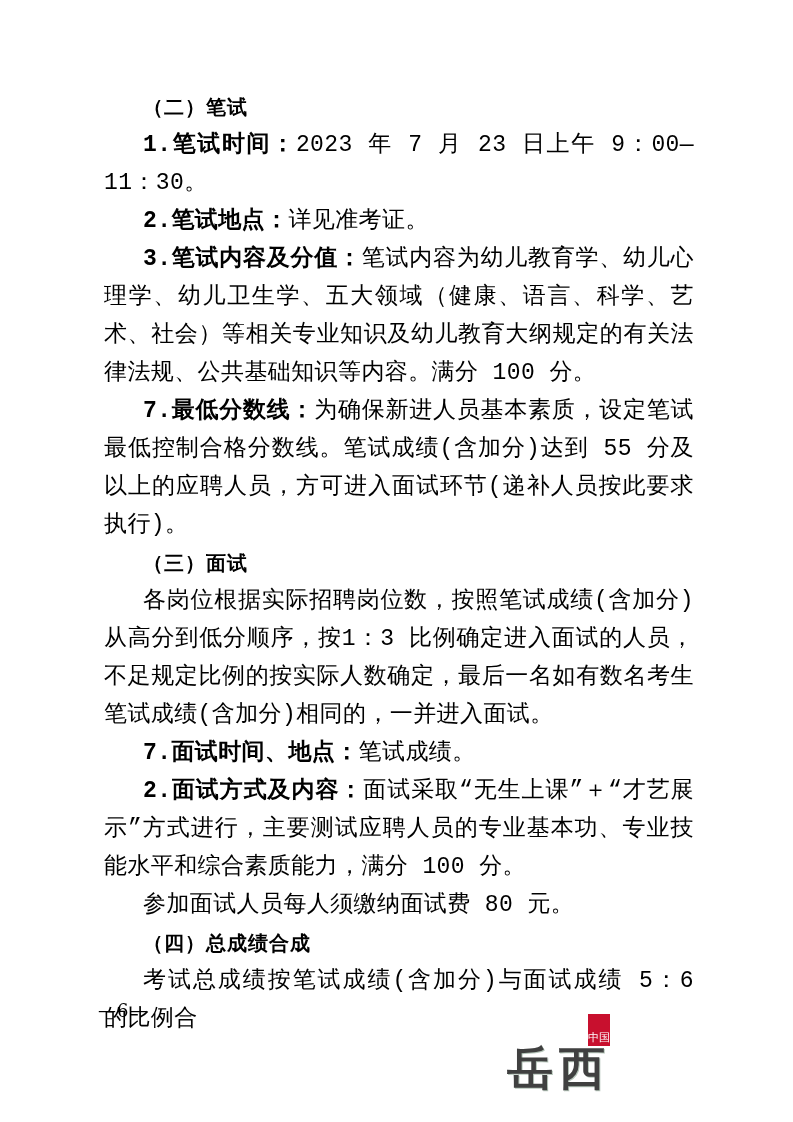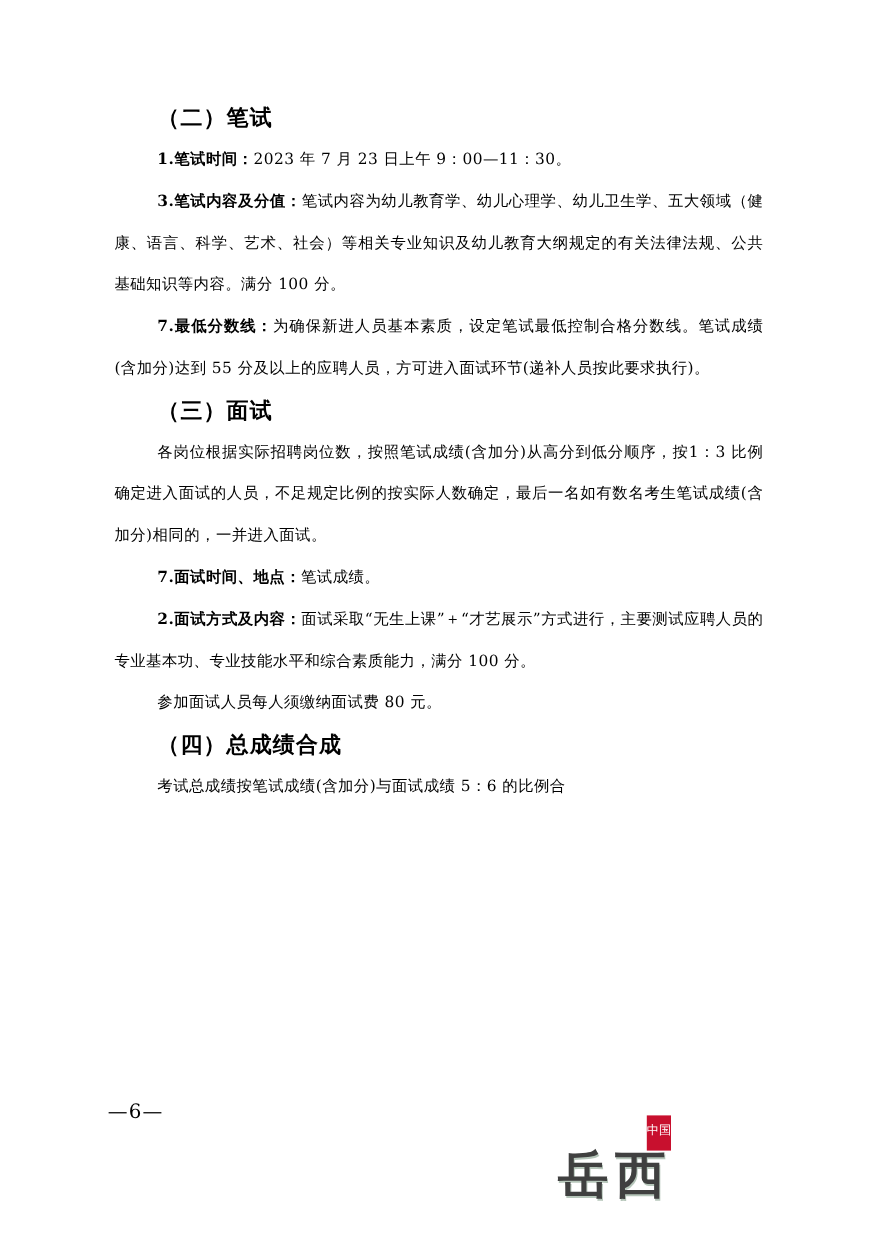--- a/index.html
+++ b/index.html
@@ -21,26 +21,27 @@
     width: 671px;
     height: 1122px;
   }
   .content {
     position: absolute;
     left: 104px;
     top: 88px;
     width: 590px;
   }
   .para {
-    font-size: 14px;
+    font-size: 23px;
     line-height: 38px;
     letter-spacing: 0.4px;
     text-align: justify;
     margin: 0;
     padding: 0;
+    font-family: Liberation Mono, monospace;
   }
   .indent {
     text-indent: 39px;
   }
   .heading {
     font-weight: bold;
     font-size: 20px;
     text-indent: 39px;
     line-height: 38px;
     letter-spacing: 1px;
@@ -74,21 +75,21 @@
     top: 2px;
     width: 22px;
     height: 32px;
     background: #c8102e;
     color: #ffffff;
     font-size: 11px;
     line-height: 15px;
     text-align: center;
     font-family: "DejaVu Sans", "Liberation Sans", sans-serif;
     letter-spacing: 0px;
-    padding-top: 6px;
+    padding-top: 16px;
     box-sizing: border-box;
   }
   .seal-text {
     position: absolute;
     left: 0;
     top: 26px;
     font-size: 46px;
     font-weight: bold;
     color: #404040;
     letter-spacing: 6px;
@@ -100,20 +101,21 @@
 <body>
 
 <div class="page">
 
   <div class="content">
 
     <p class="heading">（二）笔试</p>
 
     <p class="para indent"><span class="lbl">1.笔试时间：</span><span>2023 年 7 月 23 日上午 9：00—11：30。</span></p>
 
+    <p class="para indent"><span class="lbl">2.笔试地点：</span><span>详见准考证。</span></p>
 
     <p class="para indent"><span class="lbl">3.笔试内容及分值：</span><span>笔试内容为幼儿教育学、幼儿心理学、幼儿卫生学、五大领域（健康、语言、科学、艺术、社会）等相关专业知识及幼儿教育大纲规定的有关法律法规、公共基础知识等内容。满分 100 分。</span></p>
 
     <p class="para indent"><span class="lbl">7.最低分数线：</span><span>为确保新进人员基本素质，设定笔试最低控制合格分数线。笔试成绩(含加分)达到 55 分及以上的应聘人员，方可进入面试环节(递补人员按此要求执行)。</span></p>
 
     <p class="heading">（三）面试</p>
 
     <p class="para indent">各岗位根据实际招聘岗位数，按照笔试成绩(含加分)从高分到低分顺序，按1：3 比例确定进入面试的人员，不足规定比例的按实际人数确定，最后一名如有数名考生笔试成绩(含加分)相同的，一并进入面试。</p>
 
     <p class="para indent"><span class="lbl">7.面试时间、地点：</span><span>笔试成绩。</span></p>

